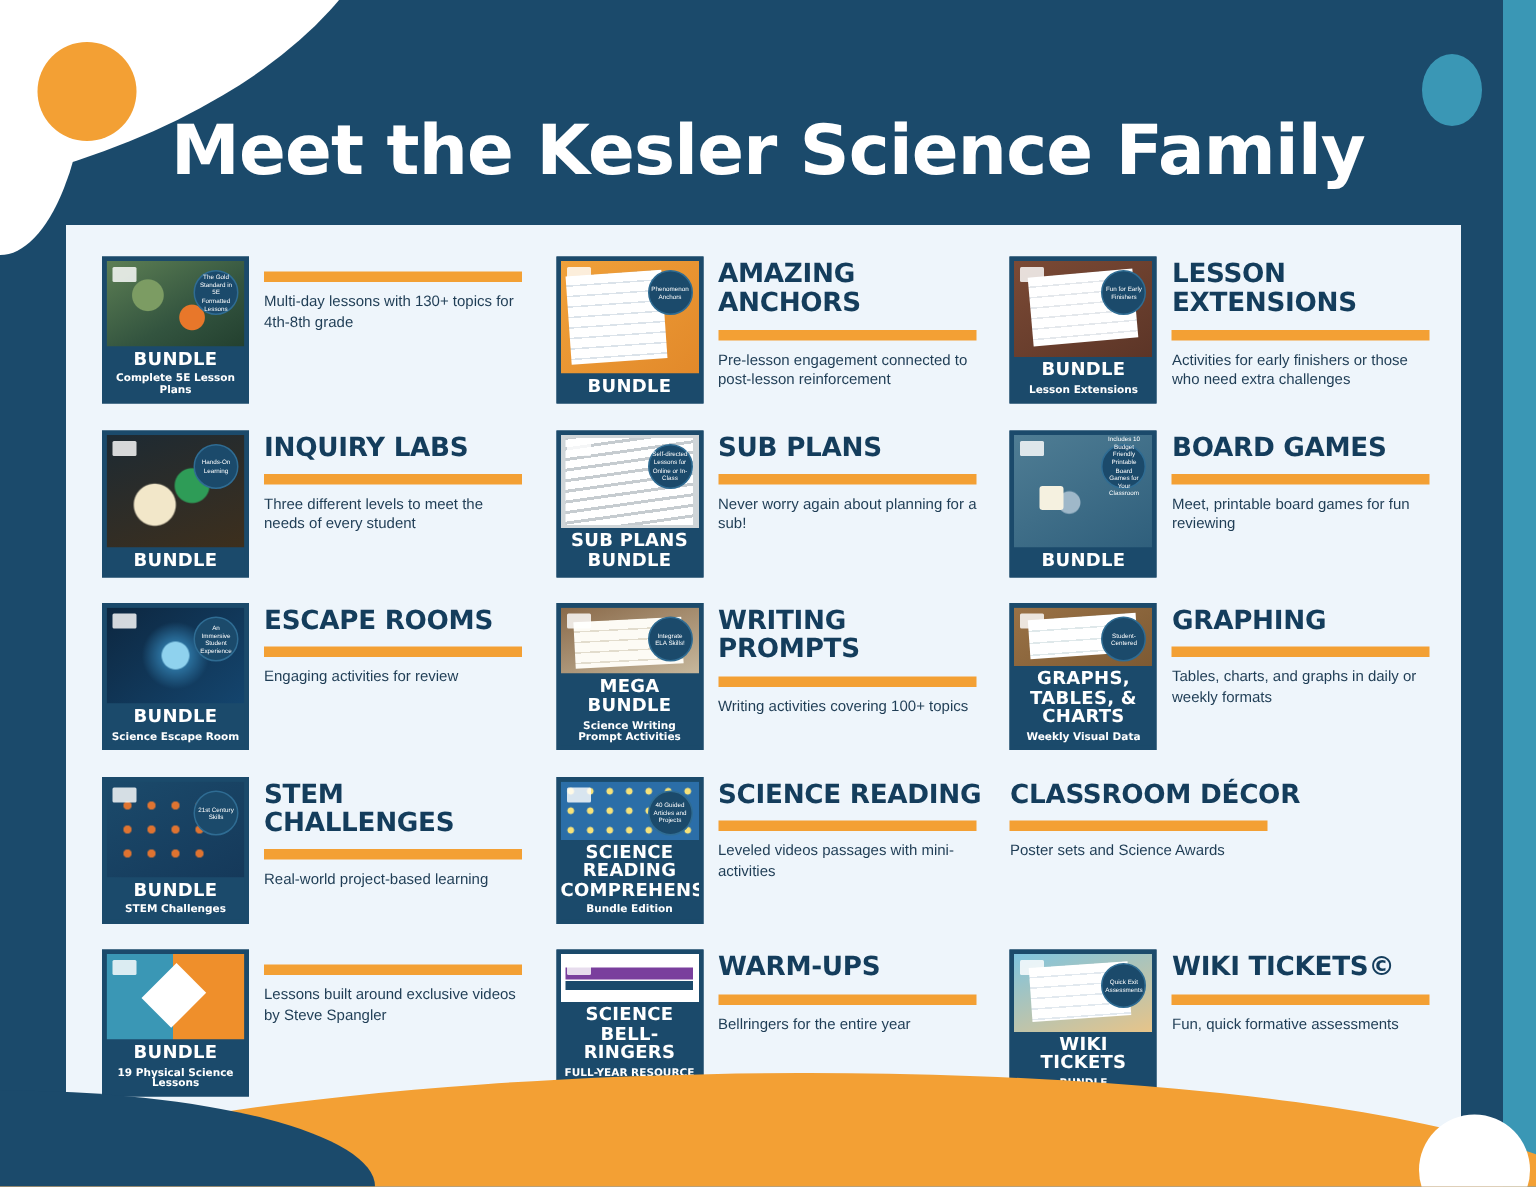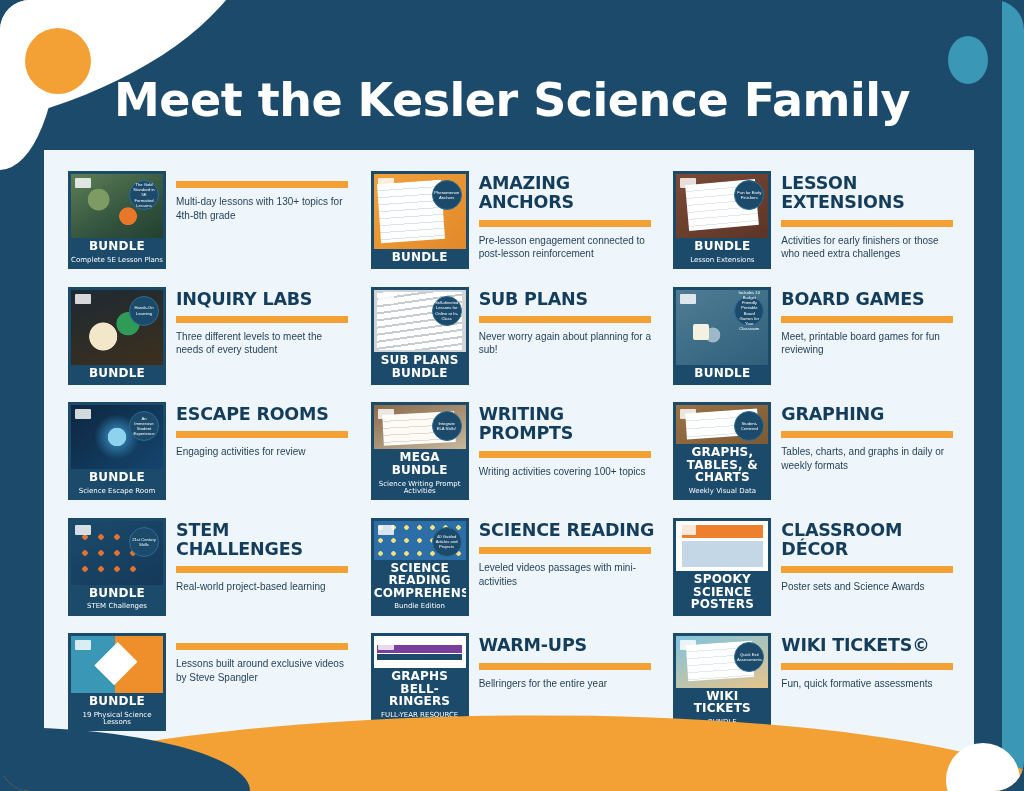--- a/index.html
+++ b/index.html
@@ -3,21 +3,21 @@
 <meta charset="utf-8">
 <style>
   html,body{margin:0;padding:0;}
   body{
     width:1024px;height:791px;
     background:#1b4a6b;
     font-family:"Liberation Sans", sans-serif;
     overflow:hidden;
     position:relative;
   }
-  #poster{position:absolute;inset:0;overflow:hidden;border-radius:30px;}
+  #poster{position:absolute;inset:0;overflow:hidden;}
 
   
   .deco{position:absolute;pointer-events:none;}
   #swoosh-topleft{top:-96px;left:-150px;width:420px;height:230px;background:#ffffff;
       border-bottom-right-radius:100% 100%;transform:rotate(-2deg);}
   #notch-topleft{top:0;left:0;width:60px;height:170px;background:#ffffff;
       border-bottom-right-radius:60px 150px;}
   #circle-orange-topleft{top:28px;left:25px;width:66px;height:66px;border-radius:50%;background:#f3a034;}
   #circle-teal-topright{top:36px;right:36px;width:40px;height:48px;border-radius:50%;background:#3a97b5;}
   #band-right{top:0;right:0;width:22px;height:791px;background:#3a97b5;}
@@ -53,21 +53,21 @@
     border:3px solid #1b4a6b;box-sizing:border-box;
     position:relative;overflow:hidden;background:#1b4a6b;
     display:flex;flex-direction:column;
   }
   .thumb .art{flex:1;position:relative;overflow:hidden;}
   .thumb .cap{
     font-size:12px;font-weight:bold;color:#ffffff;text-align:center;
     line-height:1.05;padding:2px 0 2px;letter-spacing:.2px;
     font-family:"DejaVu Sans", sans-serif;
   }
-  .thumb .cap.small{font-size:7px;font-weight:normal;letter-spacing:0;}
+  .thumb .cap.small{font-size:7px;font-weight:bold;letter-spacing:0;}
   .thumb .topstrip{font-size:6.5px;color:#ffffff;text-align:center;padding:2px 1px 1px;
      letter-spacing:.2px;font-family:"DejaVu Sans", sans-serif;}
   .badge{
     position:absolute;right:4px;top:6px;width:30px;height:30px;border-radius:50%;
     background:#1b4a6b;color:#fff;font-size:4.2px;line-height:1.25;
     display:flex;align-items:center;justify-content:center;text-align:center;
     padding:2px;box-sizing:border-box;border:1px solid #2f6c93;
   }
   .logo-mini{position:absolute;left:4px;top:4px;width:16px;height:10px;
     background:rgba(255,255,255,.82);border-radius:1px;}
@@ -324,27 +324,20 @@
             <div class="cap">SCIENCE READING COMPREHENSION</div>
             <div class="cap small">Bundle Edition</div>
           </div>
           <div class="body">
             <div class="title">SCIENCE READING</div>
             <div class="rule"></div>
             <div class="desc">Leveled videos passages with mini-activities</div>
           </div>
         </div>
         <div class="item" style="grid-area: 4 / 3;">
-          <div class="thumb">
-            <div class="art">
-              <div class="fill f-decor"></div>
-              <div class="logo-mini"></div>
-            </div>
-            <div class="cap">SPOOKY SCIENCE POSTERS</div>
-          </div>
           <div class="body">
             <div class="title">CLASSROOM DÉCOR</div>
             <div class="rule"></div>
             <div class="desc">Poster sets and Science Awards</div>
           </div>
         </div>
         <div class="item" style="grid-area: 5 / 1;">
           <div class="thumb">
             <div class="art">
               <div class="fill f-spangler"></div>
@@ -359,21 +352,21 @@
             <div class="desc">Lessons built around exclusive videos by Steve Spangler</div>
           </div>
         </div>
         <div class="item" style="grid-area: 5 / 2;">
           <div class="thumb">
             <div class="art">
               <div class="fill f-bell"></div>
               <div class="logo-mini"></div>
               <div class="topstrip">2 WEEKS OF FREE</div>
             </div>
-            <div class="cap">GRAPHS BELL-RINGERS</div>
+            <div class="cap">SCIENCE BELL-RINGERS</div>
             <div class="cap small">FULL-YEAR RESOURCE SAMPLE</div>
           </div>
           <div class="body">
             <div class="title">WARM-UPS</div>
             <div class="rule"></div>
             <div class="desc">Bellringers for the entire year</div>
           </div>
         </div>
         <div class="item" style="grid-area: 5 / 3;">
           <div class="thumb">

